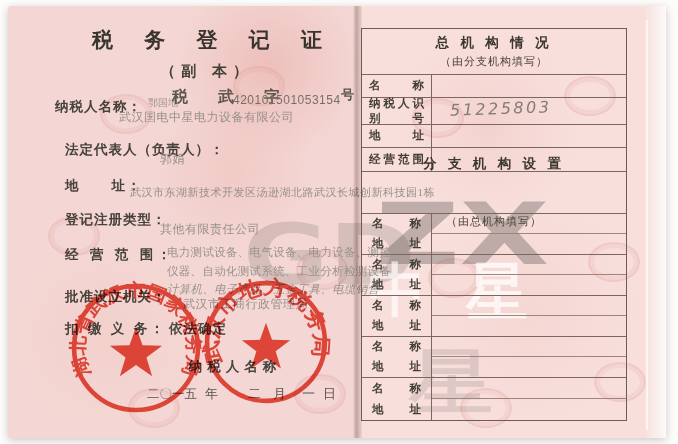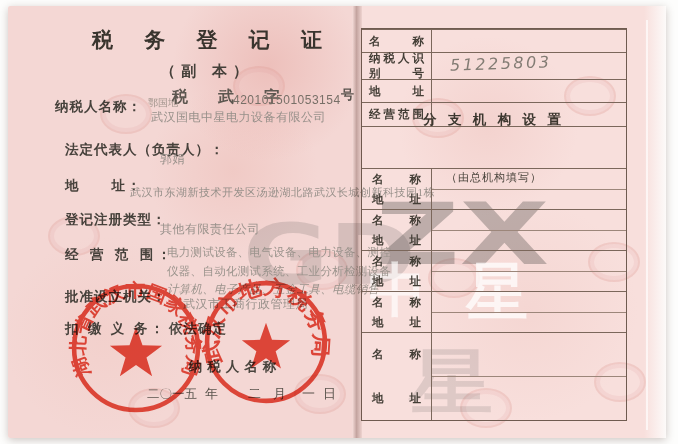--- a/index.html
+++ b/index.html
@@ -105,21 +105,21 @@
 
     <div class="abs title">税 务 登 记 证</div>
     <div class="abs subtitle">（副 本）</div>
 
     <span class="abs ser-small">鄂国地</span>
     <span class="abs ser-mid">税 武 字</span>
     <span class="abs ser-num">420101501053154</span>
     <span class="abs ser-suf">号</span>
 
     <span class="abs lbl" style="left:20px;top:92px;">纳税人名称：</span>
-    <span class="abs val" style="left:116px;top:103px;">武汉国电中星电力设备有限公司</span>
+    <span class="abs val" style="left:84px;top:103px;">武汉国电中星电力设备有限公司</span>
 
     <span class="abs lbl" style="left:30px;top:135px;">法定代表人（负责人）：</span>
     <span class="abs val" style="left:125px;top:145px;">郭娟</span>
 
     <span class="abs lbl" style="left:30px;top:171px;letter-spacing:2px;">地　　址：</span>
     <span class="abs val" style="left:95px;top:179px;font-size:11px;">武汉市东湖新技术开发区汤逊湖北路武汉长城创新科技园1栋</span>
 
     <span class="abs lbl" style="left:30px;top:205px;">登记注册类型：</span>
     <span class="abs val" style="left:125px;top:215px;">其他有限责任公司</span>
 
@@ -158,20 +158,24 @@
     <svg class="stamp" style="left:193px;top:271px;" width="130" height="130" viewBox="0 0 128 128">
       <circle cx="64" cy="64" r="58" fill="none" stroke="#e23322" stroke-width="4.5"></circle>
       <path id="arcR" d="M 21.4 83.9 A 47 47 0 1 1 106.6 83.9" fill="none"></path>
       <text font-size="20" font-weight="bold" fill="#e23322" font-family="Liberation Serif,serif">
         <textPath href="#arcR" startOffset="0" textLength="182" lengthAdjust="spacingAndGlyphs">武汉市地方税务局</textPath>
       </text>
       <polygon points="64,45 69.9,61.9 87.8,62.3 73.5,73.1 78.7,90.2 64,80 49.3,90.2 54.5,73.1 40.2,62.3 58.1,61.9" fill="#e23322"></polygon>
     </svg>
 
     <div class="rtable">
+      <div class="thead" style="height:44.5px;">
+        <div class="t1">总 机 构 情 况</div>
+        <div class="t2">（由分支机构填写）</div>
+      </div>
 
       <div class="trow" style="height:23px;">
         <div class="tlabel">
             <span>名　　称</span>
           </div>
         <div class="tval"></div>
       </div>
       <div class="trow" style="height:27px;">
         <div class="tlabel">
             <span>纳税人识别号</span>

